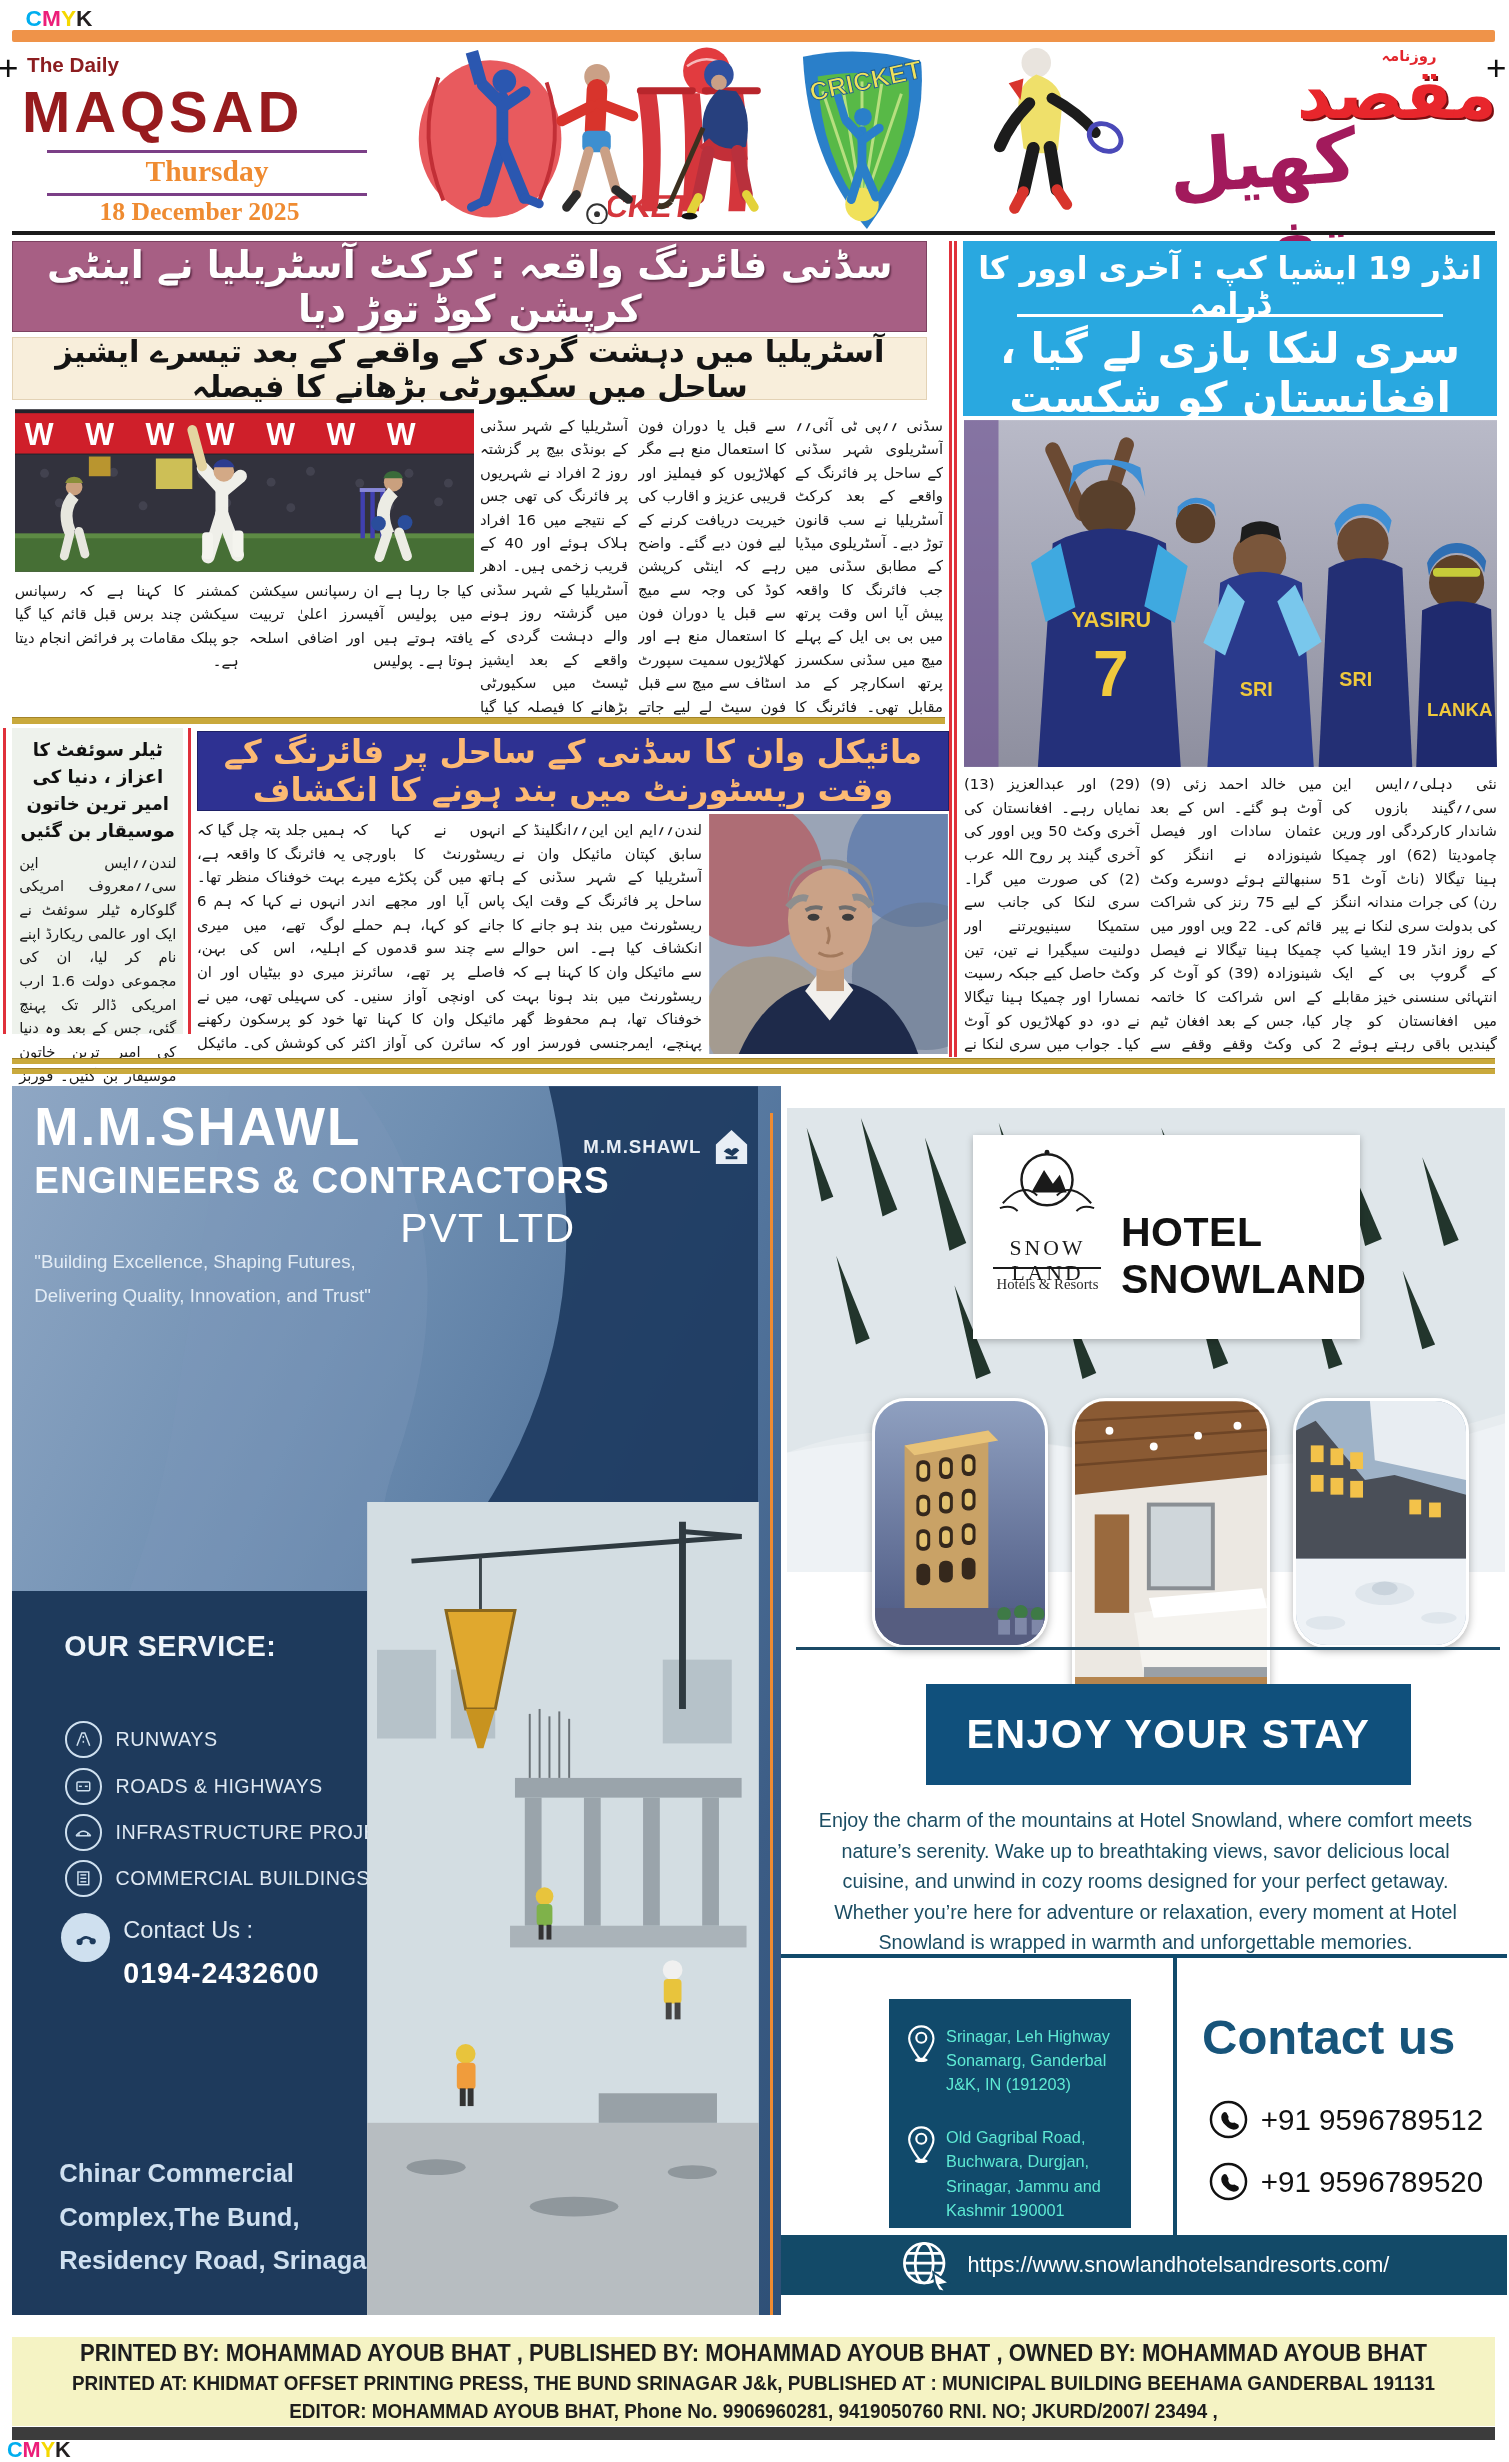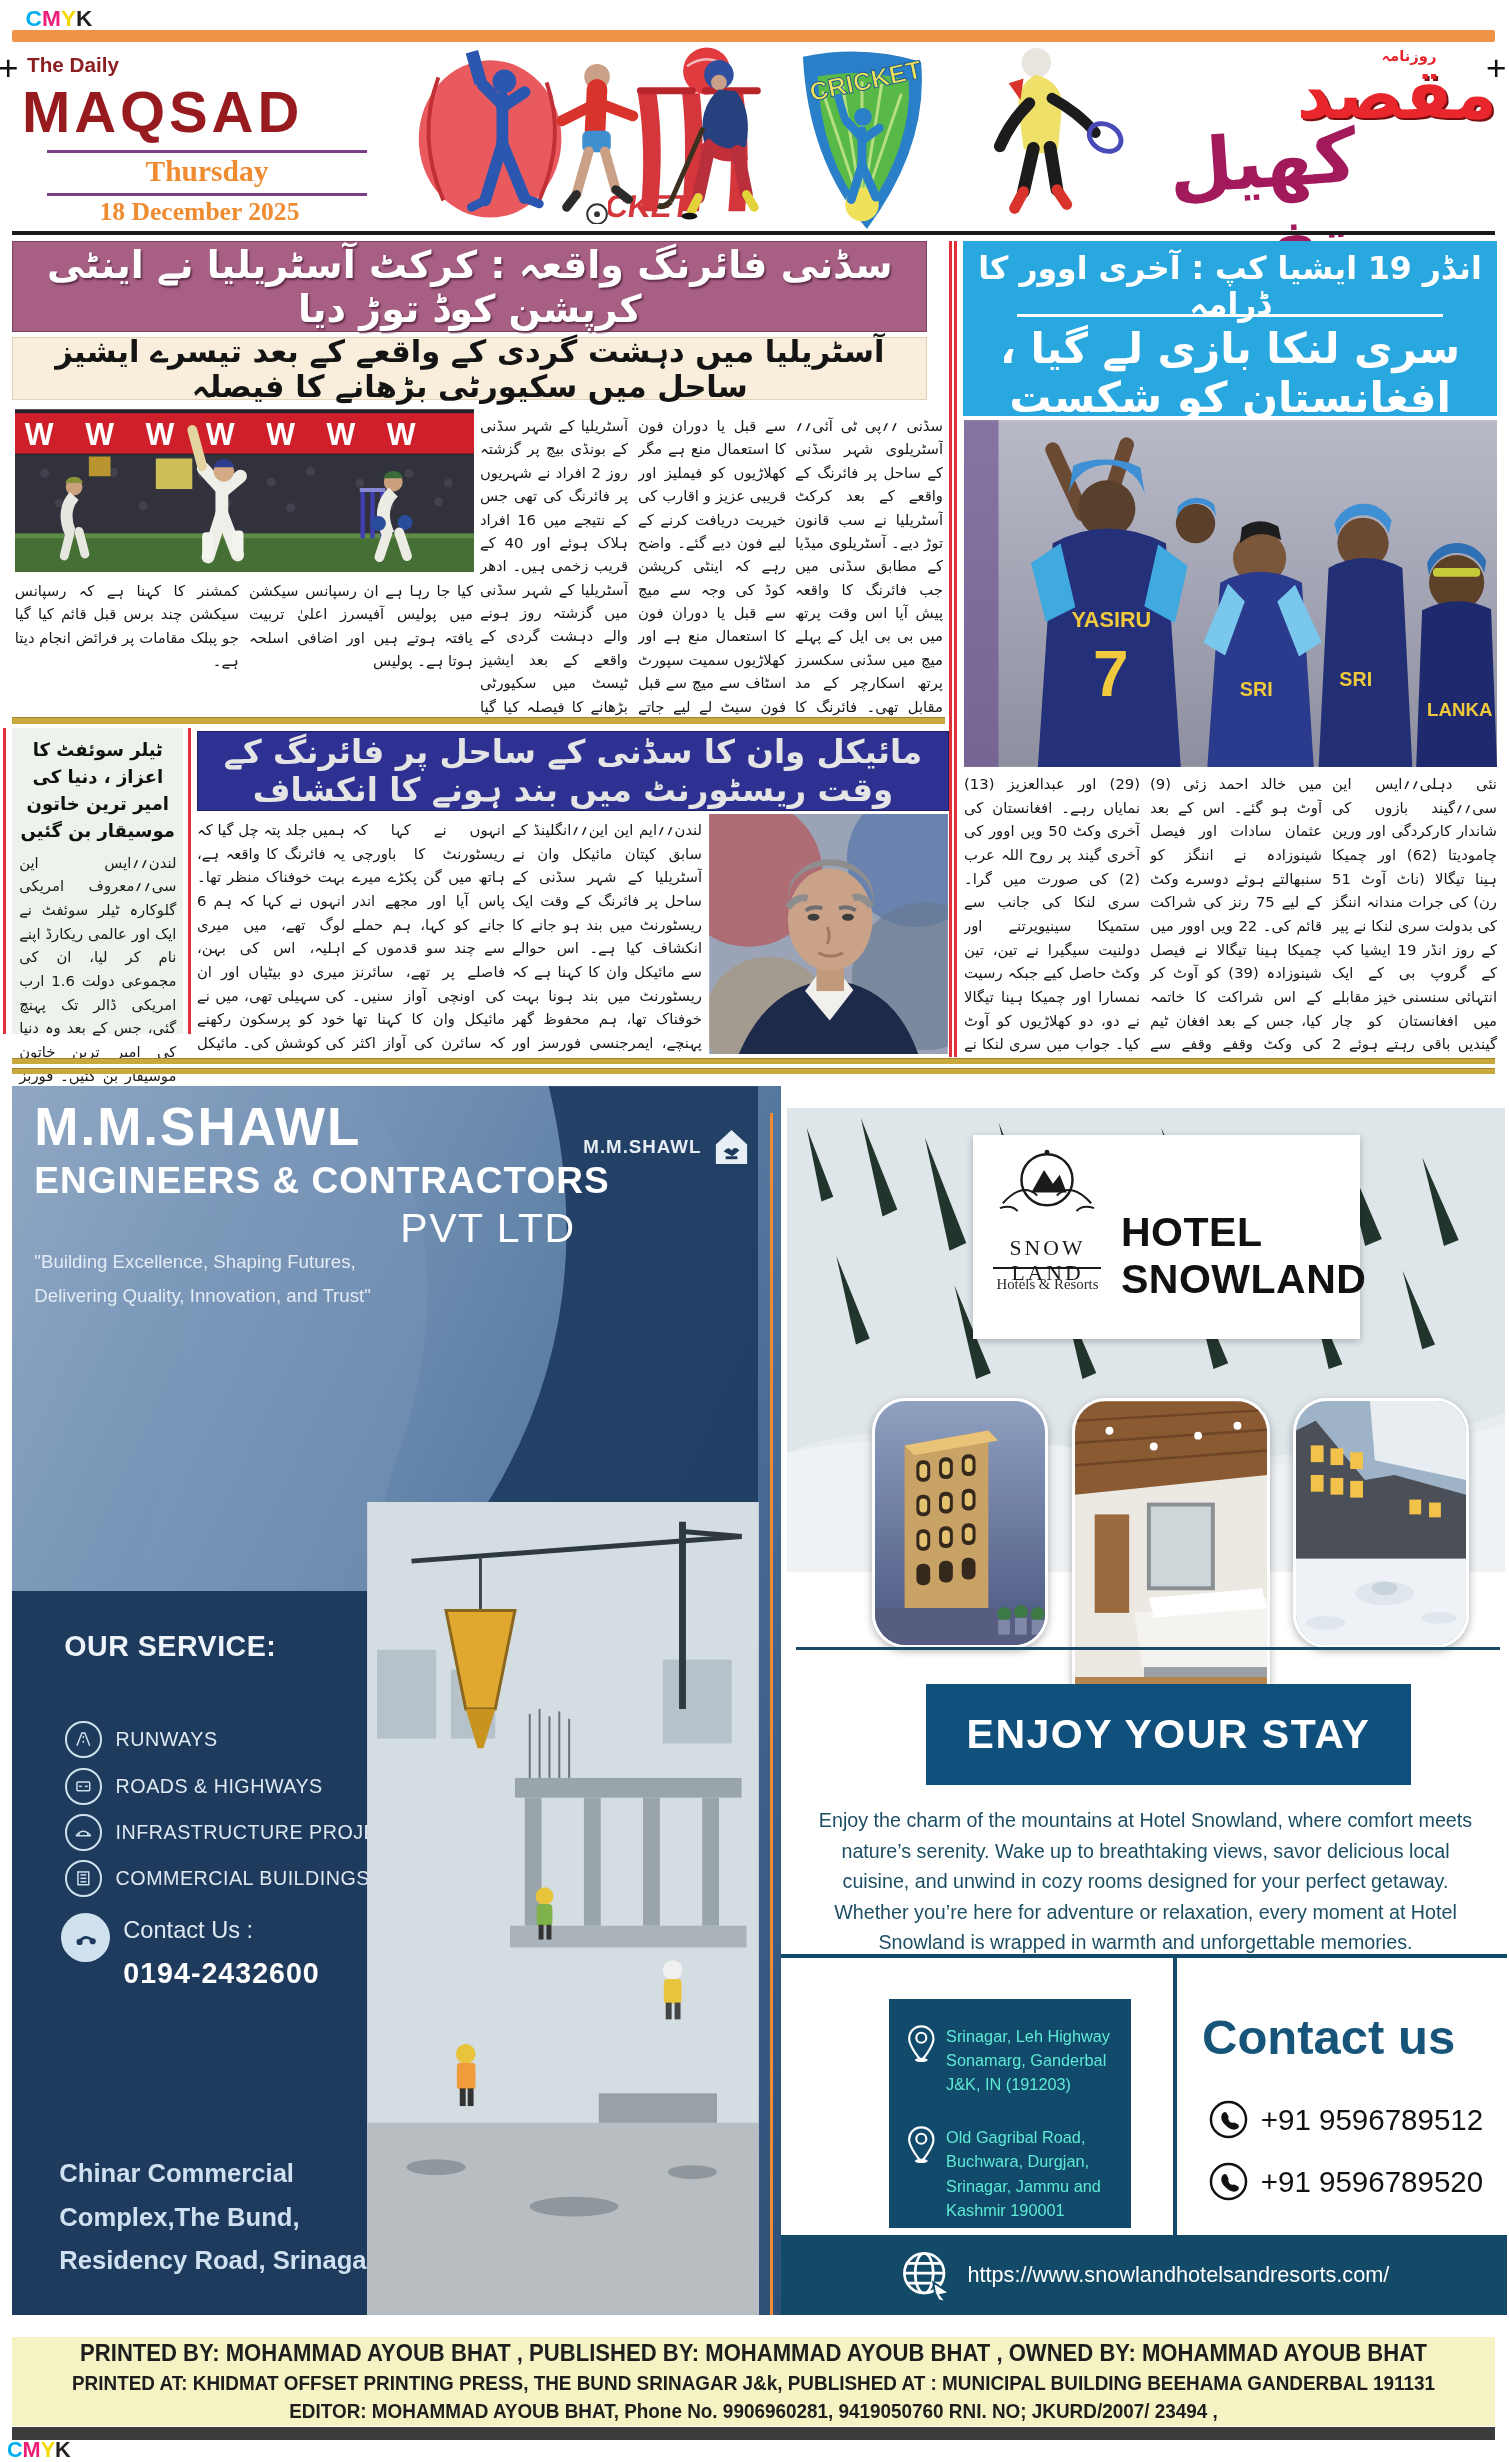--- a/index.html
+++ b/index.html
@@ -281,21 +281,21 @@
   <div class="goldline" style="left:12.3px;top:717px;width:933px;height:5.9px;"></div>
 
   <div class="abs" style="left:3px;top:728px;width:3px;height:306px;background:#e0313b;"></div>
   <div class="abs" style="left:12.3px;top:728px;width:171px;height:306px;background:#eef2ec;">
     <div class="ur" style="padding:7.9px 6.9px 3.9px;font-size:18px;font-weight:bold;text-align:center;line-height:1.5;color:#111;">ٹیلر سوئفٹ کا اعزاز ، دنیا کی امیر ترین خاتون موسیقار بن گئیں</div>
     <div class="ur" style="padding:3px 6.9px;font-size:14.8px;line-height:1.6;text-align:justify;color:#1a1a1a;">لندن؍؍ایس این سی؍؍معروف امریکی گلوکارہ ٹیلر سوئفٹ نے ایک اور عالمی ریکارڈ اپنے نام کر لیا، ان کی مجموعی دولت 1.6 ارب امریکی ڈالر تک پہنچ گئی، جس کے بعد وہ دنیا کی امیر ترین خاتون موسیقار بن گئیں۔ فوربز کی تازہ ترین درجہ بندی کے مطابق ٹیلر سوئفٹ نے گلوکارہ ریحانہ کو پیچھے چھوڑ دیا ہے</div>
   </div>
   <div class="abs" style="left:188px;top:728px;width:3.4px;height:306px;background:#e0313b;"></div>
 
   <div class="abs" style="left:197px;top:731px;width:750px;height:78px;background:#2e3192;border:1.5px solid #1e2066;">
-    <div class="banner-text ur" style="font-size:32.5px;color:#e5e5e5;">مائیکل وان کا سڈنی کے ساحل پر فائرنگ کے وقت ریسٹورنٹ میں بند ہونے کا انکشاف</div>
+    <div class="banner-text ur" style="font-size:32.5px;color:#fdba74;">مائیکل وان کا سڈنی کے ساحل پر فائرنگ کے وقت ریسٹورنٹ میں بند ہونے کا انکشاف</div>
   </div>
   <div class="col" style="left:512px;top:818px;width:190px;height:239px;font-size:14.8px;line-height:1.6;">لندن؍؍ایم این این؍؍انگلینڈ کے سابق کپتان مائیکل وان نے آسٹریلیا کے شہر سڈنی کے ساحل پر فائرنگ کے وقت ایک ریسٹورنٹ میں بند ہو جانے کا انکشاف کیا ہے۔ اس حوالے سے مائیکل وان کا کہنا ہے کہ ریسٹورنٹ میں بند ہونا بہت خوفناک تھا، ہم محفوظ گھر پہنچے، ایمرجنسی فورسز اور دہشت گردوں کے ساتھ لڑنے والے کا شکریہ ادا کرتا ہوں۔</div>
   <div class="col" style="left:352px;top:818px;width:153px;height:239px;font-size:14.8px;line-height:1.6;">انہوں نے کہا کہ ریسٹورنٹ کا باورچی ہاتھ میں گن پکڑے میرے پاس آیا اور مجھے اندر جانے کو کہا، ہم حملے سے چند سو قدموں کے فاصلے پر تھے، سائرنز کی اونچی آواز سنیں۔ مائیکل وان کا کہنا تھا کہ سائرن کی آواز اکثر شارک کے حملے یا 2 نوجوانوں کی لڑائی کی وجہ سے سننے میں آتی ہے،</div>
   <div class="col" style="left:197px;top:818px;width:148px;height:239px;font-size:14.8px;line-height:1.6;">ہمیں جلد پتہ چل گیا کہ یہ فائرنگ کا واقعہ ہے، بہت خوفناک منظر تھا۔ انہوں نے کہا کہ ہم 6 لوگ تھے، میں میری اہلیہ، اس کی بہن، میری دو بیٹیاں اور ان کی سہیلی تھی، میں نے خود کو پرسکون رکھنے کی کوشش کی۔ مائیکل وان فائرنگ کے وقت ساحل کے قریبی ریسٹورنٹ میں فیملی کے ساتھ موجود تھے۔</div>
 
   <div class="svgph" style="left:709px;top:814px;width:239px;height:240px;">
     <svg viewBox="0 0 485 488">
       <rect width="485" height="488" fill="#9aa4b6"></rect>
       <circle cx="80" cy="120" r="150" fill="#c04040" opacity="0.55"></circle>
       <circle cx="420" cy="90" r="140" fill="#4468a8" opacity="0.55"></circle>
@@ -654,21 +654,21 @@
       <span style="font-size:29.5px;color:#111;">+91 9596789512</span>
     </div>
     <div class="phone-row" style="left:428px;top:1076px;">
       <svg width="39" height="39" viewBox="0 0 80 80">
         <circle cx="40" cy="40" r="36" fill="none" stroke="#111" stroke-width="5"></circle>
         <path d="M26 30 q4 -8 10 -4 l4 8 q-2 6 2 10 q4 4 10 2 l8 4 q4 6 -4 10 q-10 4 -22 -8 q-12 -12 -8 -22 z" fill="#111"></path>
       </svg>
       <span style="font-size:29.5px;color:#111;">+91 9596789520</span>
     </div>
 
-    <div class="abs" style="left:0;top:1149px;width:726px;height:80px;background:#134a68;display:flex;align-items:center;justify-content:center;gap:14.8px;">
+    <div class="abs" style="left:0;top:1149px;width:726px;height:60px;background:#134a68;display:flex;align-items:center;justify-content:center;gap:14.8px;">
       <svg width="54" height="54" viewBox="0 0 60 60">
         <circle cx="28" cy="28" r="22" fill="none" stroke="#fff" stroke-width="3"></circle>
         <ellipse cx="28" cy="28" rx="10" ry="22" fill="none" stroke="#fff" stroke-width="3"></ellipse>
         <line x1="6" y1="28" x2="50" y2="28" stroke="#fff" stroke-width="3"></line>
         <line x1="9" y1="17" x2="47" y2="17" stroke="#fff" stroke-width="3"></line>
         <line x1="9" y1="39" x2="47" y2="39" stroke="#fff" stroke-width="3"></line>
         <polygon points="38,38 56,50 46,52 52,60 44,58 40,50" fill="#fff" stroke="#134a68" stroke-width="2"></polygon>
       </svg>
       <span style="font-size:21.7px;color:#ffffff;">https://www.snowlandhotelsandresorts.com/</span>
     </div>

